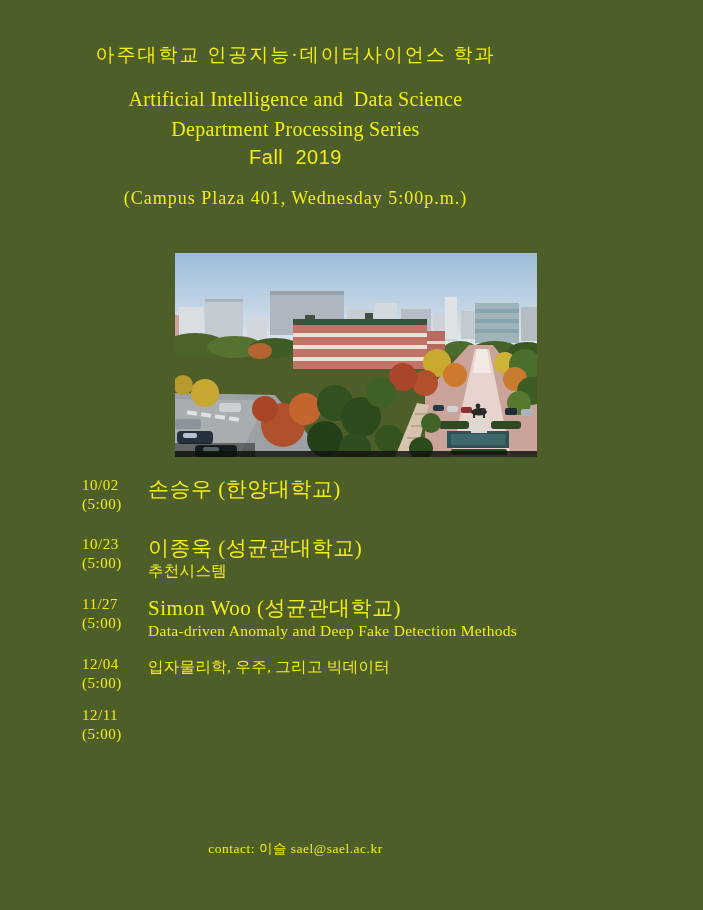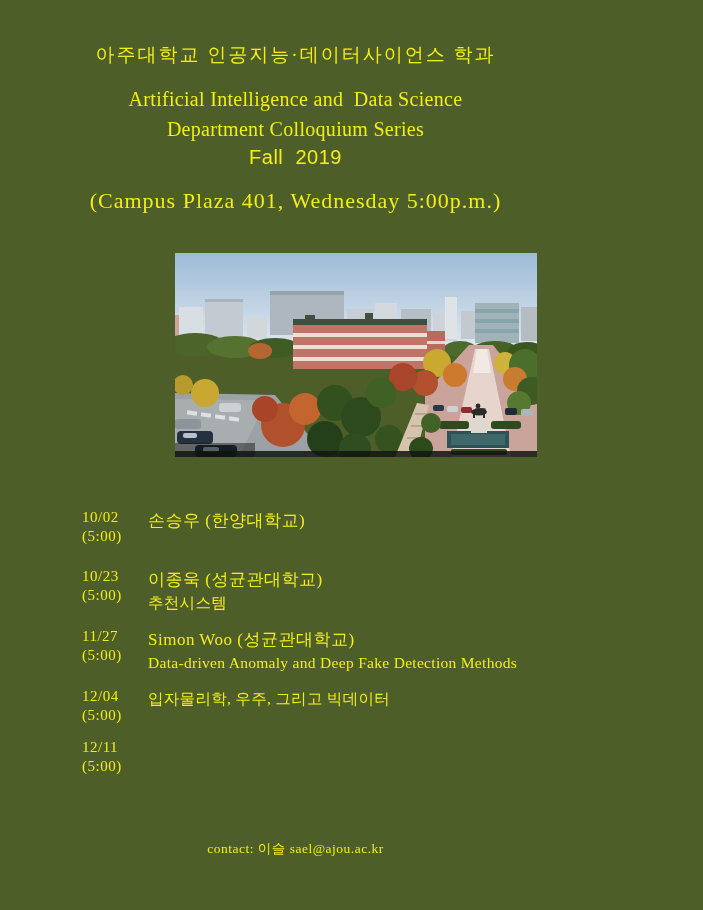--- a/index.html
+++ b/index.html
@@ -27,52 +27,52 @@
     letter-spacing:.3px;
   }
   .season{
     top:146px;
     font-size:20px;
     font-family:"Liberation Sans","DejaVu Sans",sans-serif;
     letter-spacing:.5px;
   }
   .venue{
     top:188px;
-    font-size:22px;
+    font-size:18px;
     letter-spacing:1px;
   }
   .photo-wrap{
     position:absolute;
     left:175px;top:253px;
     width:362px;height:204px;
     line-height:0;
   }
   .schedule{
     position:absolute;
-    left:82px;top:508px;
+    left:82px;top:476px;
     width:560px;
   }
   .entry{
     display:flex;
     align-items:flex-start;
     margin-bottom:13px;
   }
   .entry.first{margin-bottom:21px;}
   .date-col{
     width:66px;
     flex:0 0 66px;
     font-size:15px;
     line-height:19px;
     letter-spacing:.5px;
   }
   .content-col{
     padding-top:1px;
   }
   .speaker{
-    font-size:17px;
+    font-size:21px;
     line-height:24px;
     letter-spacing:.5px;
   }
   .talk{
     font-size:15.5px;
     line-height:22px;
     letter-spacing:.3px;
   }
   .contact{
     top:840px;
@@ -82,21 +82,21 @@
 </style>
 </head>
 <body>
 
 <div class="poster">
 
   <div class="centered dept-kr">아주대학교 인공지능·데이터사이언스 학과</div>
 
   <div class="centered title-en">
     <div class="pre">Artificial Intelligence and  Data Science</div>
-    <div>Department Colloquium Series</div>
+    <div>Department Processing Series</div>
   </div>
 
   <div class="centered season pre">Fall  2019</div>
 
   <div class="centered venue">(Campus Plaza 401, Wednesday 5:00p.m.)</div>
 
   <div class="photo-wrap">
     <svg width="362" height="204" viewBox="0 0 362 204" xmlns="http://www.w3.org/2000/svg">
       <defs>
         <linearGradient id="sky" x1="0" y1="0" x2="0" y2="1">
@@ -286,15 +286,15 @@
 
     <div class="entry">
       <div class="date-col">
         <div>12/11</div>
         <div>(5:00)</div>
       </div>
     </div>
 
   </div>
 
-  <div class="centered contact">contact: 이슬 sael@ajou.ac.kr</div>
+  <div class="centered contact">contact: 이슬 sael@sael.ac.kr</div>
 
 </div>
 
 </body></html>

